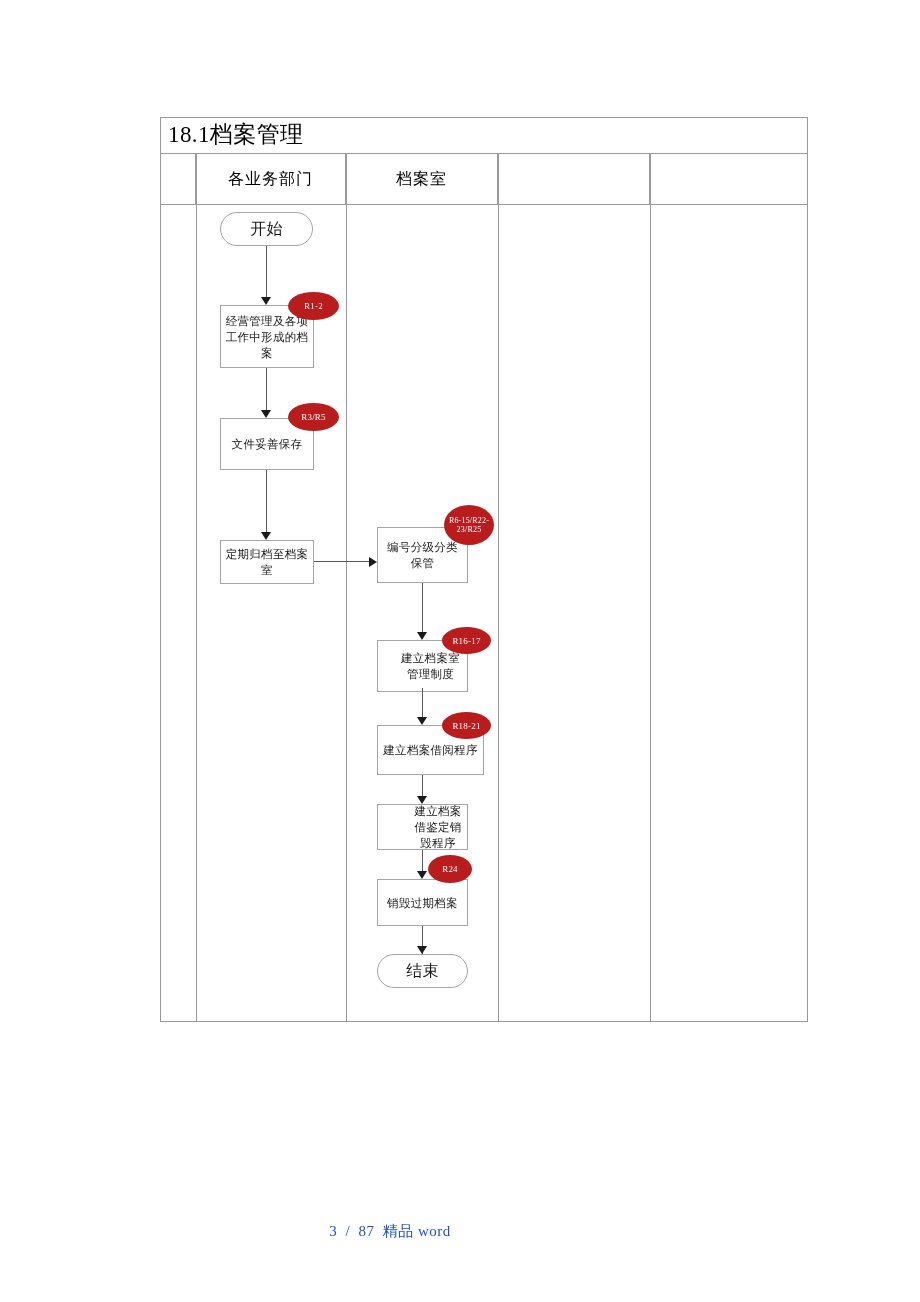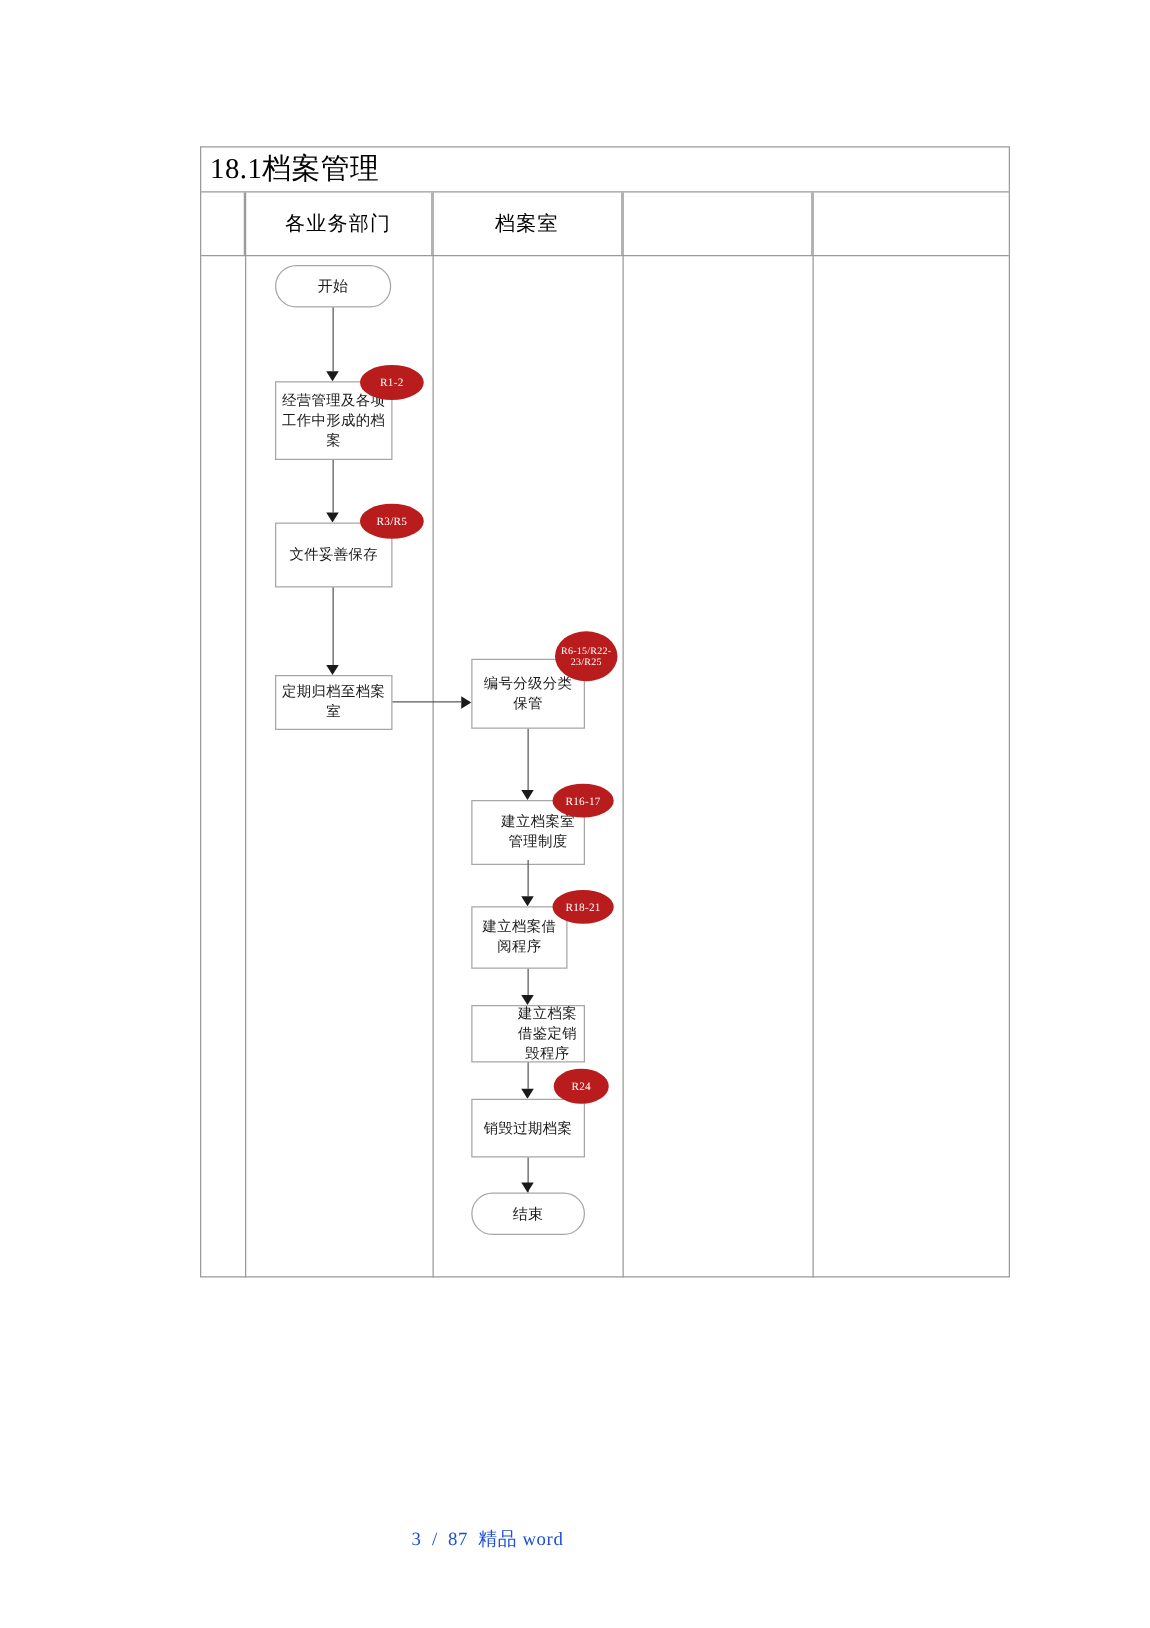--- a/index.html
+++ b/index.html
@@ -98,21 +98,21 @@
     justify-content: center;
     text-align: center;
     font-size: 11.5px;
     line-height: 16px;
     letter-spacing: 0.3px;
     padding: 2px 4px;
     color: #1a1a1a;
   }
   .node.terminator {
     border-radius: 40px;
-    font-size: 12px;
+    font-size: 16px;
   }
 
   .badge {
     position: absolute;
     border-radius: 50%;
     background: #b91c1c;
     color: #ffffff;
     display: flex;
     align-items: center;
     justify-content: center;
@@ -216,33 +216,33 @@
 
   <div class="conn v" style="left:422px; top:583px; height:49px;"></div>
   <div class="arrowdown" style="left:417px; top:632px;"></div>
 
   <div class="node" style="left:377px; top:640px; width:91px; height:52px;padding-left:20px;">建立档案室管理制度</div>
   <div class="badge" style="left:442px; top:627px; width:49px; height:27px;">R16-17</div>
 
   <div class="conn v" style="left:422px; top:688px; height:29px;"></div>
   <div class="arrowdown" style="left:417px; top:717px;"></div>
 
-  <div class="node" style="left:377px; top:725px; width:77px; height:50px;">建立档案借阅程序</div>
+  <div class="node" style="left:377px; top:725px; width:107px; height:50px;">建立档案借阅程序</div>
   <div class="badge" style="left:442px; top:712px; width:49px; height:27px;">R18-21</div>
 
   <div class="conn v" style="left:422px; top:775px; height:21px;"></div>
   <div class="arrowdown" style="left:417px; top:796px;"></div>
 
   <div class="node" style="left:377px; top:804px; width:91px; height:46px;padding-left:35px;">建立档案借鉴定销毁程序</div>
 
   <div class="conn v" style="left:422px; top:850px; height:21px;"></div>
   <div class="arrowdown" style="left:417px; top:871px;"></div>
 
   <div class="node" style="left:377px; top:879px; width:91px; height:47px;">销毁过期档案</div>
-  <div class="badge" style="left:443px; top:855px; width:44px; height:28px;">R24</div>
+  <div class="badge" style="left:428px; top:855px; width:44px; height:28px;">R24</div>
 
   <div class="conn v" style="left:422px; top:926px; height:28px;"></div>
   <div class="arrowdown" style="left:417px; top:946px;"></div>
 
   <div class="node terminator" style="left:377px; top:954px; width:91px; height:34px;">结束</div>
 
 </div>
 
 <div id="footer">
   <span>3</span>

